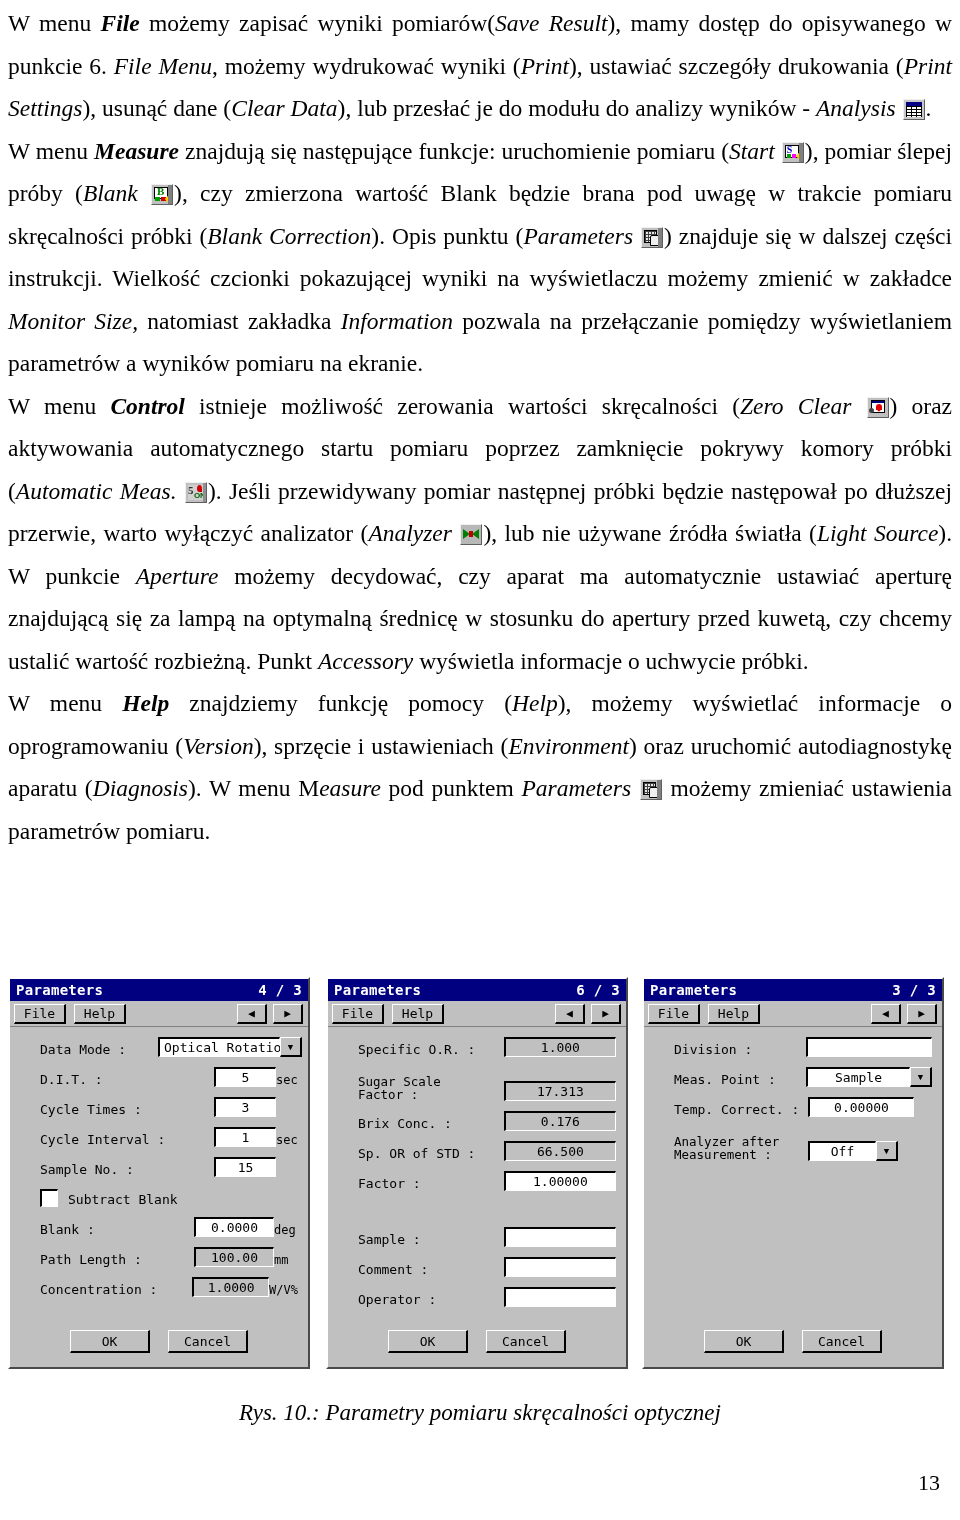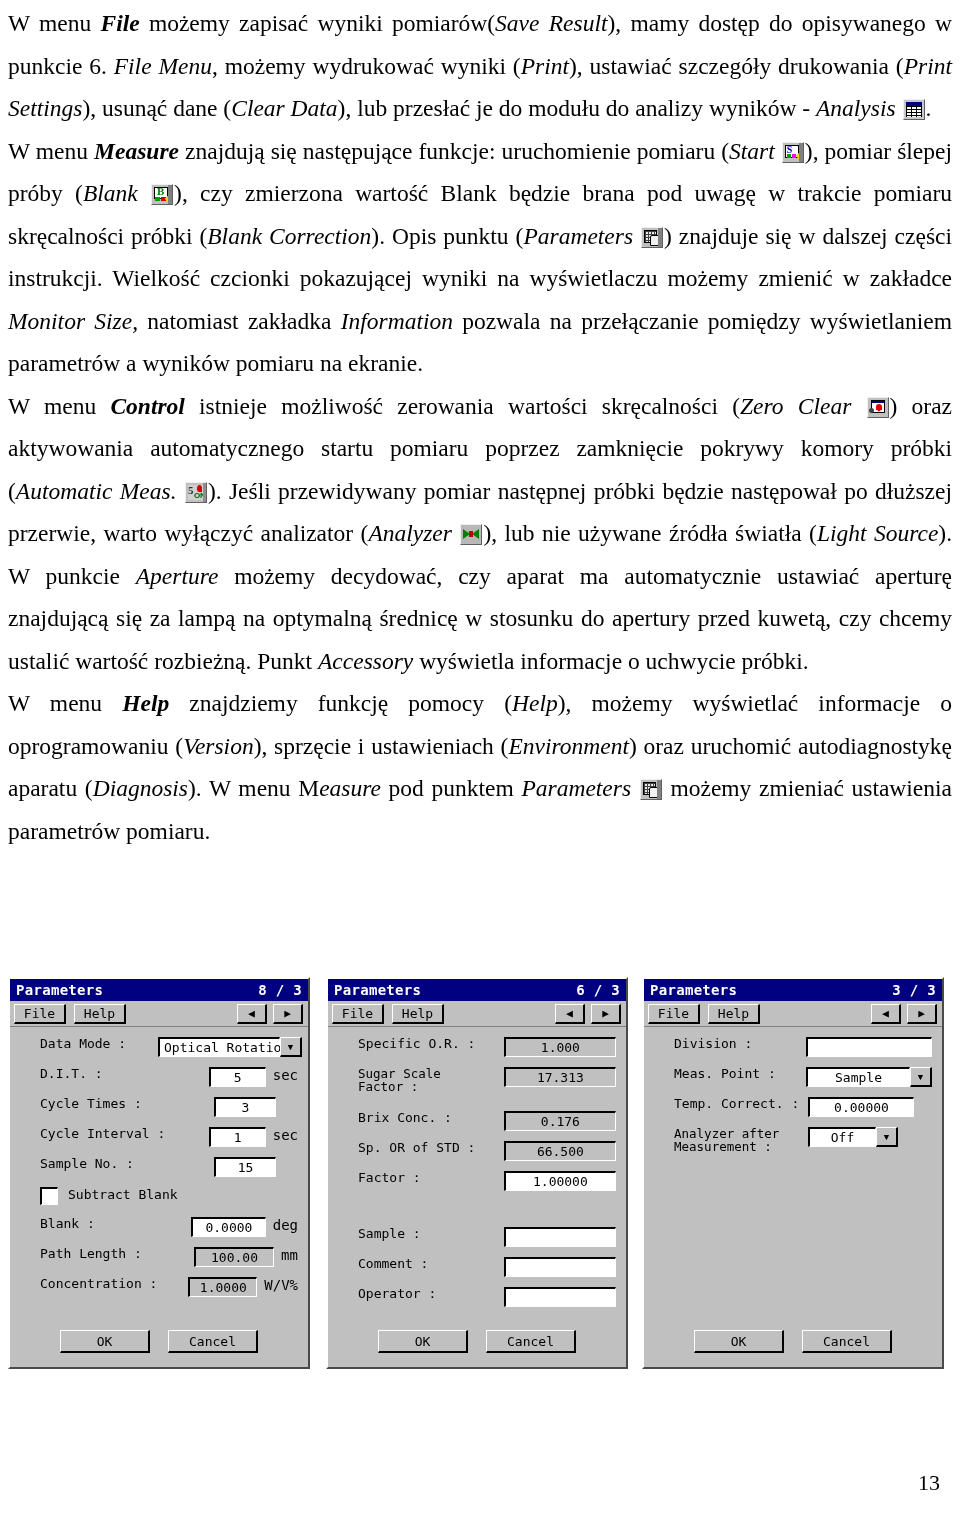--- a/index.html
+++ b/index.html
@@ -182,21 +182,21 @@
     box-sizing:border-box;
   }
   .dlgbody {
     padding: 10px 10px 0 10px;
     position: relative;
     height: 340px;
     box-sizing: border-box;
   }
   .row {
     display: flex;
-    align-items: flex-start;
+    align-items: flex-end;
     height: 20px;
     margin-bottom: 10px;
     font-size: 13px;
     white-space: nowrap;
     padding-left: 20px;
   }
   .row .lbl { width: 118px; flex: none; line-height: 14px;}
   .row .lbl.two { line-height: 13px; font-size: 12.5px; }
   .fld {
     height: 20px;
@@ -208,21 +208,21 @@
     display: flex; align-items: center; justify-content: center;
     font-size: 13px;
     box-sizing: border-box;
     padding: 0 3px;
   }
   .fld.gray { background: #c0c0c0; }
   .fld.num { width: 62px; }
   .fld.numw { width: 80px; }
   .fld.wide { width: 128px; }
   .fld.combo { width: 122px; justify-content: flex-start; padding-left: 4px;}
-  .unit { margin-left: 7px; font-size: 14px; }
+  .unit { font-size: 12px; }
   .arrowbtn {
     width: 22px; height: 20px;
     background: #c0c0c0;
     border-top: 1px solid #ffffff;
     border-left: 1px solid #ffffff;
     border-right: 2px solid #000000;
     border-bottom: 2px solid #000000;
     display:flex; align-items:center; justify-content:center;
     font-size: 9px;
     box-sizing: border-box;
@@ -240,21 +240,21 @@
   }
   .btnrow {
     position: absolute;
     bottom: 14px;
     left: 0; right: 0;
     display: flex;
     justify-content: center;
     gap: 18px;
   }
   .dbtn {
-    width: 90px; height: 23px;
+    width: 80px; height: 23px;
     background: #c0c0c0;
     border-top: 1px solid #ffffff;
     border-left: 1px solid #ffffff;
     border-right: 2px solid #000000;
     border-bottom: 2px solid #000000;
     display:flex; align-items:center; justify-content:center;
     font-size: 13px;
     box-sizing:border-box;
   }
   .caption {
@@ -295,21 +295,21 @@
       <span>W menu </span><b>Help</b><span> znajdziemy funkcję pomocy (</span><i>Help</i><span>), możemy wyświetlać informacje o oprogramowaniu (</span><i>Version</i><span>), sprzęcie i ustawieniach (</span><i>Environment</i><span>) oraz uruchomić autodiagnostykę  aparatu (</span><i>Diagnosis</i><span>). W menu M</span><i>easure</i><span> pod punktem </span><i>Parameters</i>&nbsp;<span class="ico ico-param"><i class="scr"></i><i class="hand"></i><i class="edge"></i></span><span> możemy zmieniać ustawienia parametrów pomiaru.</span>
     </p>
 
   </div>
 
   <div class="figure">
 
     <div class="dlg d1">
       <div class="titlebar">
         <span>Parameters</span>
-        <span>8 / 3</span>
+        <span>4 / 3</span>
       </div>
       <div class="menubar">
         <div class="mbtn">File</div>
         <div class="mbtn">Help</div>
         <div class="navbtns">
           <div class="navbtn">◀</div>
           <div class="navbtn">▶</div>
         </div>
       </div>
       <div class="dlgbody">
@@ -504,15 +504,16 @@
 
         <div class="btnrow">
           <div class="dbtn">OK</div>
           <div class="dbtn">Cancel</div>
         </div>
       </div>
     </div>
 
   </div>
 
+  <div class="caption">Rys. 10.: Parametry pomiaru skręcalności optycznej</div>
   <div class="pagenum">13</div>
 
 </div>
 
 </body></html>

